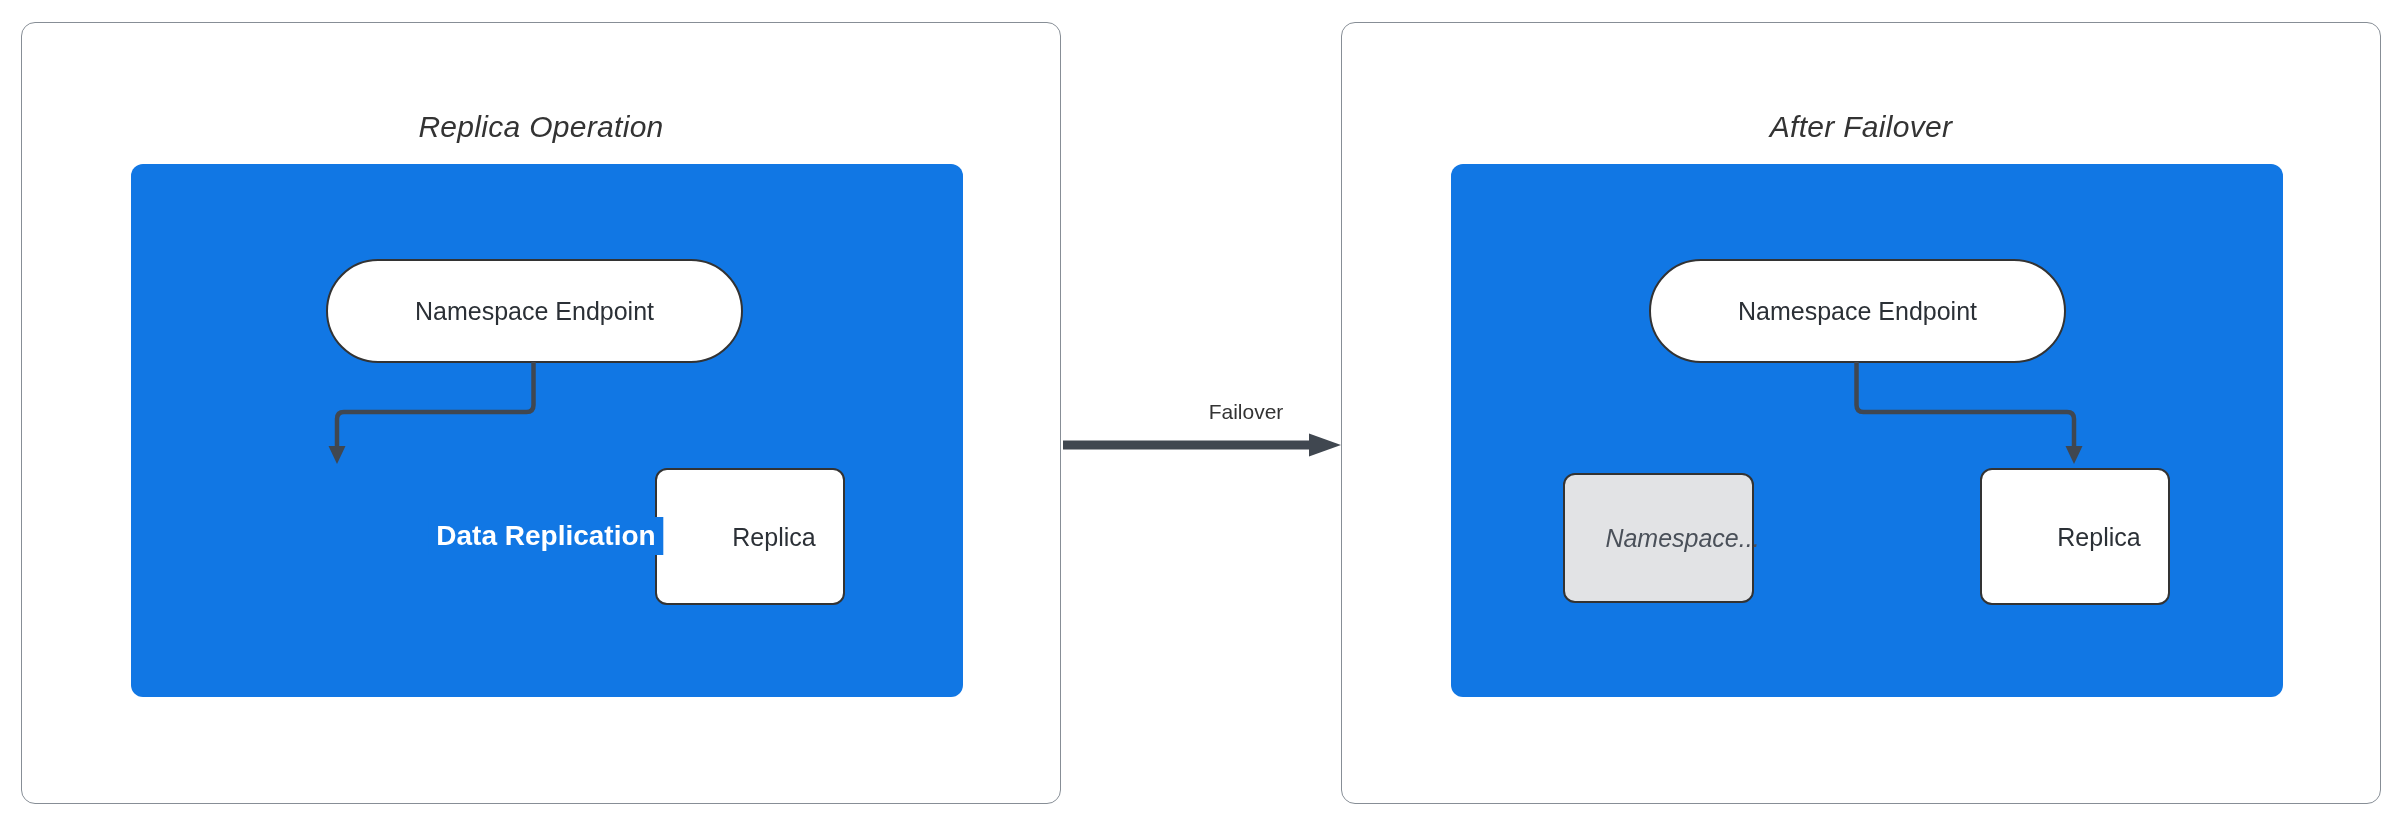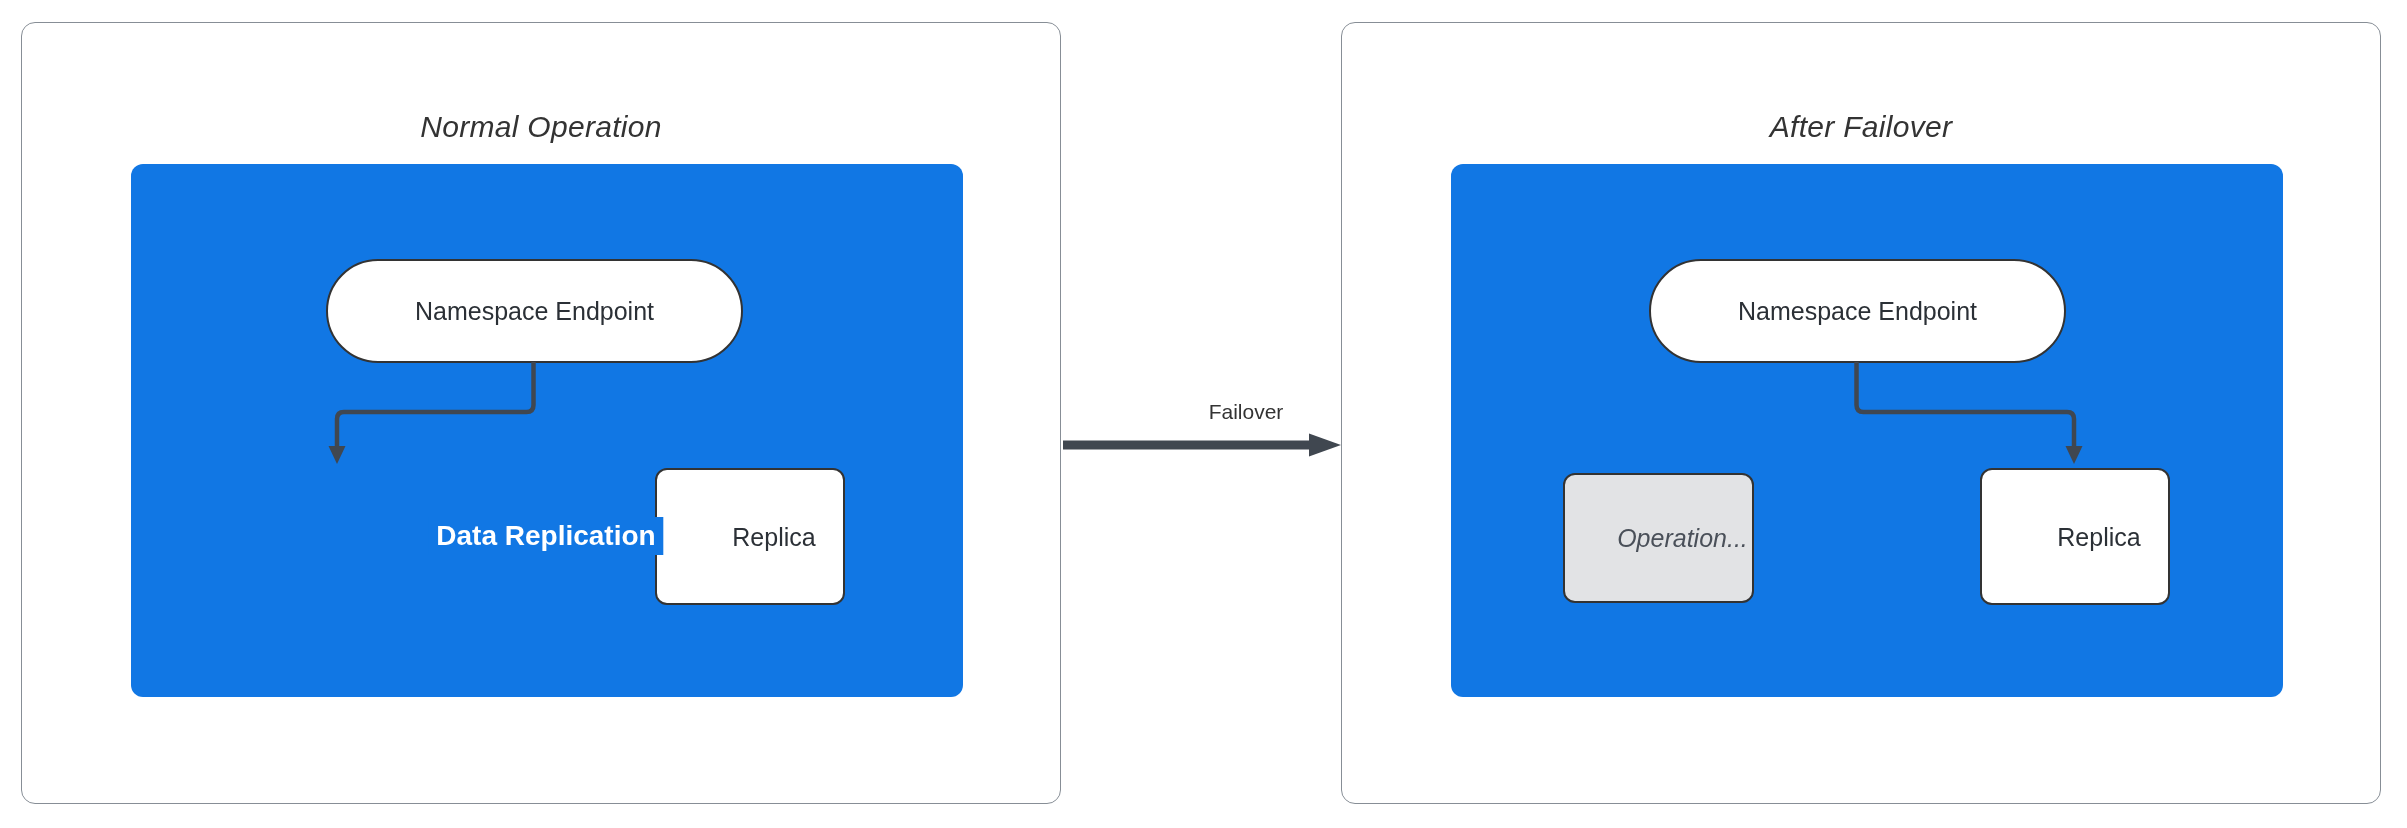--- a/index.html
+++ b/index.html
@@ -93,38 +93,38 @@
     font-size:21px;
     padding:2px 8px;white-space:nowrap;
   }
 </style>
 </head>
 <body>
 
 <div class="canvas">
 
   <section class="panel panel-left">
-    <div class="panel-title">Normal Operation</div>
+    <div class="panel-title">Replica Operation</div>
     <div class="subgraph"></div>
     <div class="node node-pill">
       <span>Namespace Endpoint</span>
     </div>
     <div class="node node-rect node-replica-left">
       <span>Replica</span>
     </div>
   </section>
 
   <section class="panel panel-right">
     <div class="panel-title">After Failover</div>
     <div class="subgraph"></div>
     <div class="node node-pill">
       <span>Namespace Endpoint</span>
     </div>
     <div class="node node-rect node-recovering">
-      <span>Operation...</span>
+      <span>Namespace...</span>
     </div>
     <div class="node node-rect node-replica-right">
       <span>Replica</span>
     </div>
   </section>
 
   <svg class="edge-layer" viewBox="0 0 2407 828" xmlns="http://www.w3.org/2000/svg">
 
     <path class="edge-path" d="M533.5,362 L533.5,405 Q533.5,412 526.5,412 L344,412 Q337,412 337,419 L337,447"></path>
     <polygon class="edge-head" points="328.5,446 345.5,446 337,464"></polygon>

